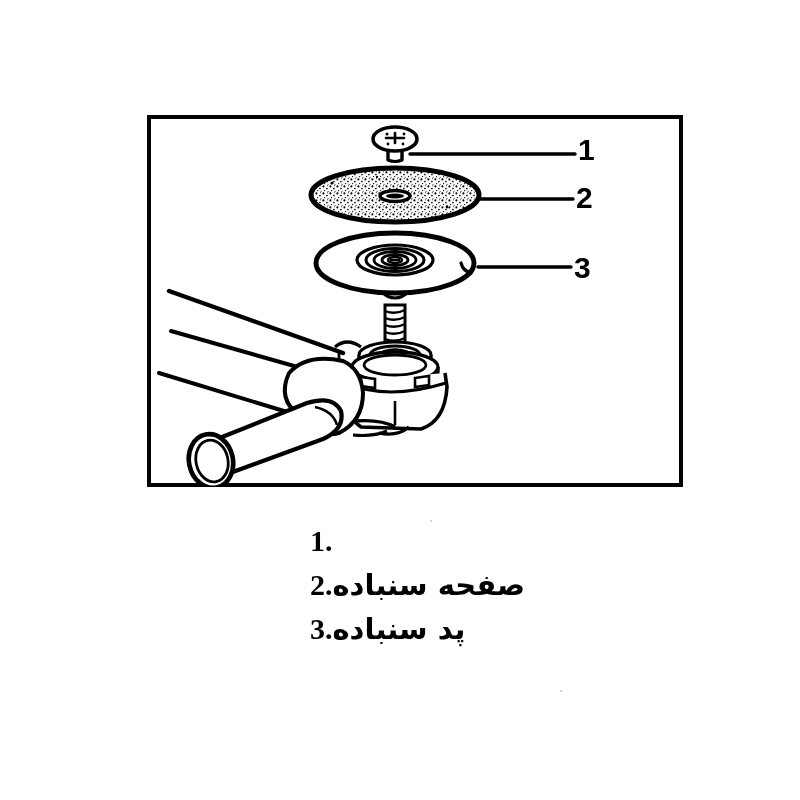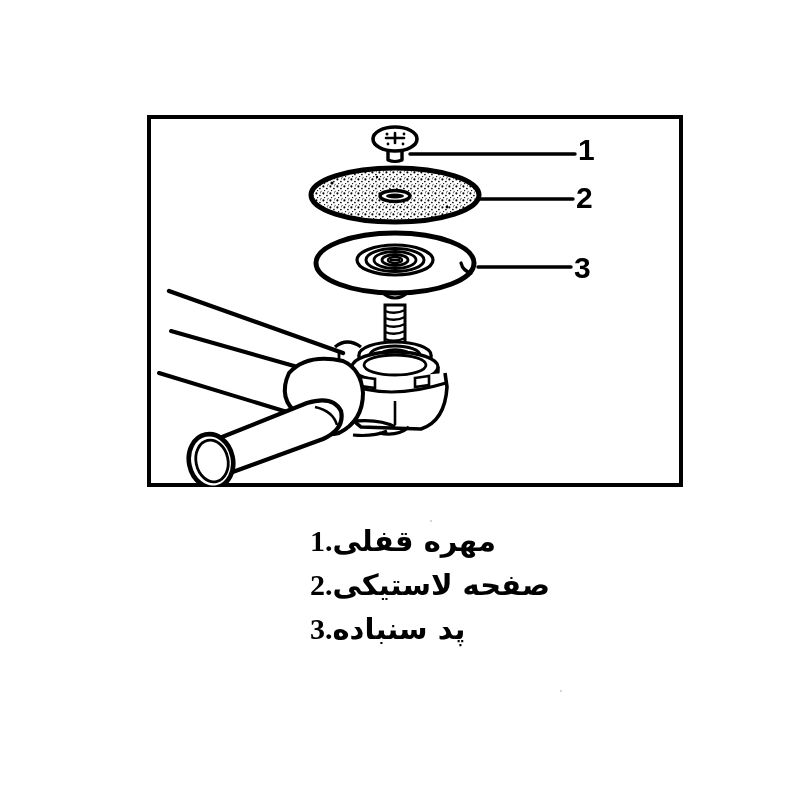--- a/index.html
+++ b/index.html
@@ -258,26 +258,25 @@
   </div>
 
   <div class="callout-number" id="callout-num-1">1</div>
   <div class="callout-number" id="callout-num-2">2</div>
   <div class="callout-number" id="callout-num-3">3</div>
 
   <div id="legend">
 
     <div class="legend-row">
       <span class="legend-index">1.</span>
-      <span class="legend-text">مهره قفلی</span>
     </div>
 
     <div class="legend-row">
       <span class="legend-index">2.</span>
-      <span class="legend-text">صفحه لاستیکی</span>
+      <span class="legend-text">صفحه سنباده</span>
     </div>
 
     <div class="legend-row">
       <span class="legend-index">3.</span>
       <span class="legend-text">پد سنباده</span>
     </div>
 
   </div>
 
 </div>

